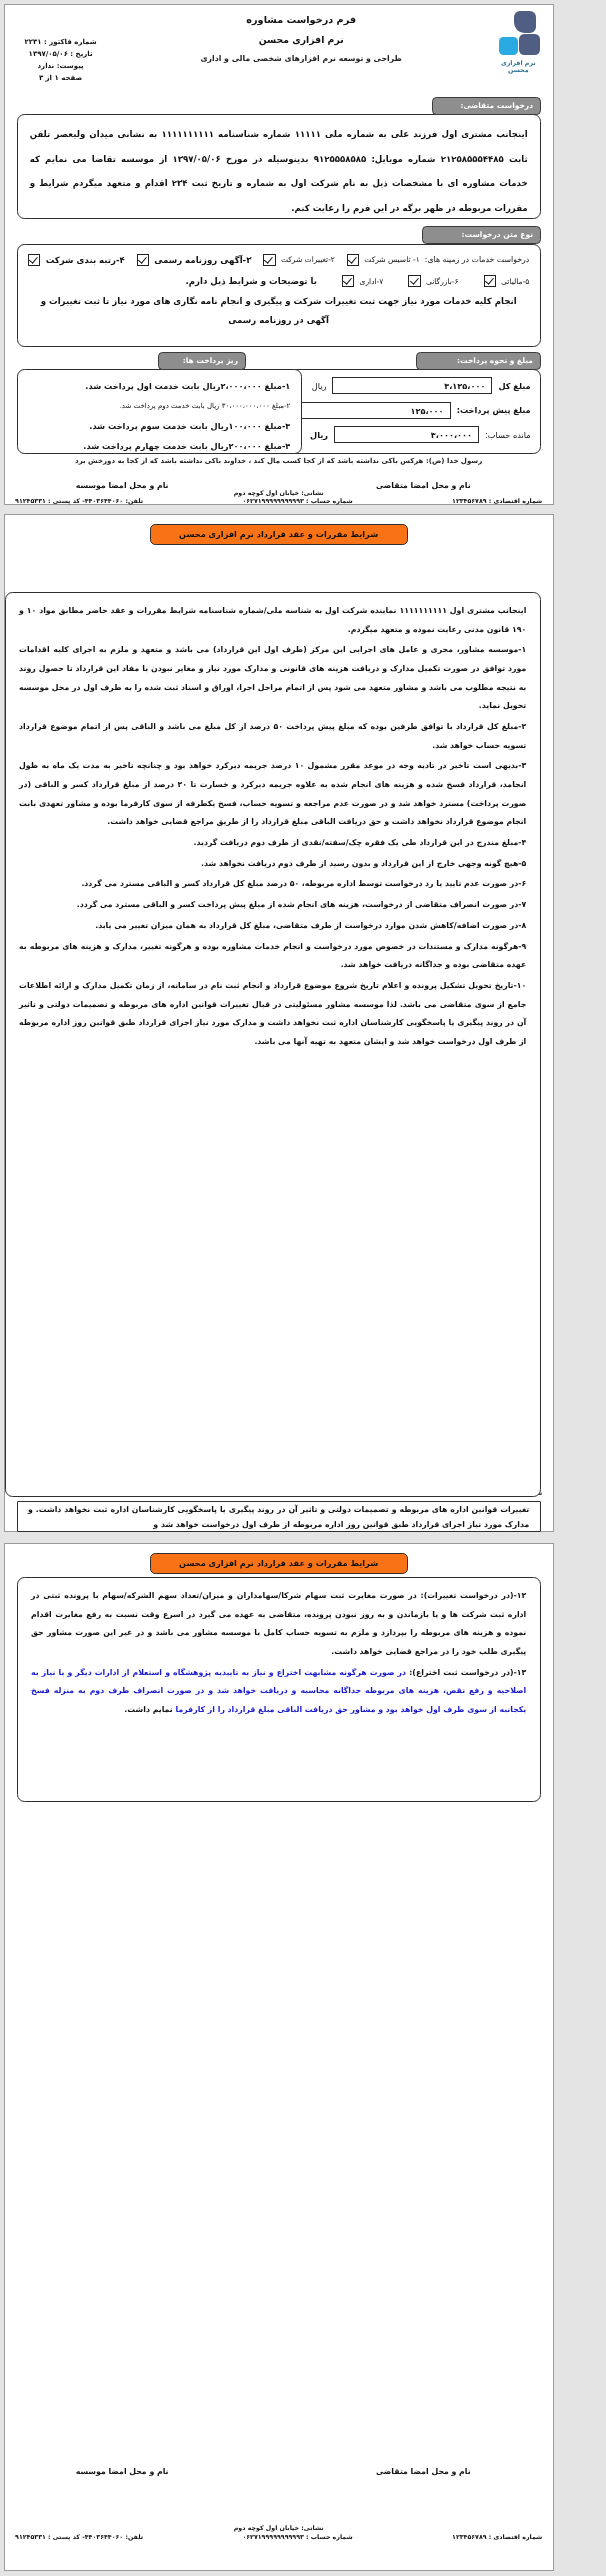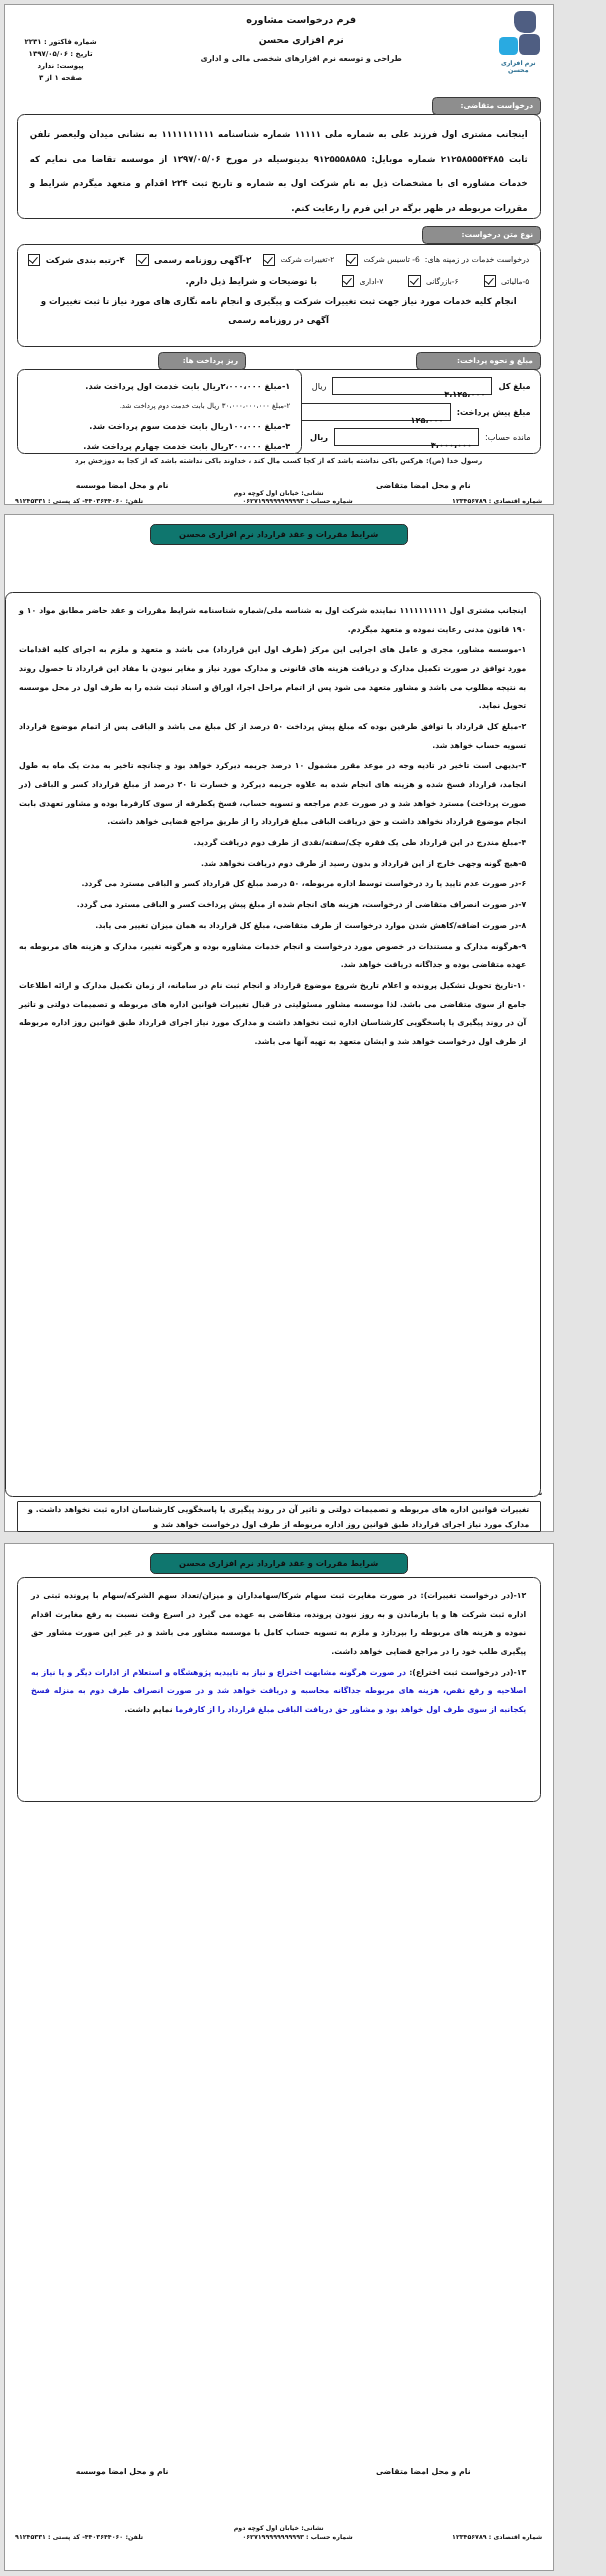--- a/index.html
+++ b/index.html
@@ -31,36 +31,36 @@
 
   .svcrow{display:flex;direction:rtl;align-items:center;gap:6px;padding:0 10.4px;margin-top:9px;justify-content:space-between;}
   .svcrow2{justify-content:flex-start;gap:25px;}
   .cbi{display:flex;direction:rtl;align-items:center;gap:5.2px;font-size:7.5px;}
   .cbi.big{font-size:8.6px;font-weight:bold;}
   .cb{width:10.4px;height:10.4px;border:1.1px solid #222;background:#fff;position:relative;display:inline-block;flex:0 0 auto;}
   .cb::after{content:"";position:absolute;left:2.2px;top:0px;width:3.7px;height:6.7px;border-right:1.2px solid #111;border-bottom:1.2px solid #111;transform:rotate(40deg);}
   .svcdesc{padding:4.5px 10.4px 0 10.4px;font-size:8.6px;font-weight:bold;direction:rtl;text-align:center;line-height:19.4px;}
 
   .payrow{display:flex;direction:rtl;align-items:center;gap:6px;padding:0 9px;margin-top:7.5px;font-size:8.2px;}
-  .valbox{border:0.7px solid #2b2b2b;height:17px;line-height:17px;direction:rtl;text-align:right;padding:8px 6px;font-size:8.2px;font-weight:bold;box-sizing:border-box;background:#fff;}
+  .valbox{border:0.7px solid #2b2b2b;height:17px;line-height:17px;direction:rtl;text-align:right;padding:0 6px;font-size:8.2px;font-weight:bold;box-sizing:border-box;background:#fff;}
   .blab{font-weight:bold;}
   .pushL{margin-right:auto;}
 
   .paylines{padding:6px 10.4px;direction:rtl;}
   .paylines div{font-size:8.2px;font-weight:bold;line-height:20px;text-align:right;}
   .paylines div:nth-child(2){font-size:7px;font-weight:normal;}
 
   .hadith{position:absolute;left:0;right:0;text-align:center;font-size:7px;font-weight:bold;color:#222;direction:rtl;}
   .sig{position:absolute;font-size:7.8px;font-weight:bold;direction:rtl;}
   .pfoot-addr{position:absolute;left:0;right:0;text-align:center;font-size:6.3px;font-weight:bold;direction:rtl;}
   .pfoot-line{position:absolute;left:10.4px;right:10.4px;display:flex;direction:rtl;justify-content:space-between;font-size:6.3px;font-weight:bold;direction:rtl;}
   .pfoot-line span{white-space:nowrap;}
 
   
-  .chead{position:absolute;left:145px;right:145px;height:19.4px;border:1.1px solid #2e2e2e;border-radius:5.2px;background:#0f766e;
+  .chead{position:absolute;left:145px;right:145px;height:19.4px;border:1.1px solid #2e2e2e;border-radius:5.2px;background:#f97316;
          text-align:center;font-size:8.2px;font-weight:bold;line-height:18.6px;direction:rtl;z-index:3;}
   .terms{padding:9px 13.4px;direction:rtl;font-size:7.8px;font-weight:bold;line-height:18.6px;text-align:justify;}
   .terms p{margin:0 0 2.2px 0;}
   .blue{color:#1a1acd;}
 </style>
 </head>
 <body>
 
 <div id="canvas">
 
@@ -95,21 +95,21 @@
     <div class="tab" style="top:92px;right:12px;width:109px;">درخواست متقاضی:</div>
     <div class="fbox" style="top:109px;left:12px;right:12px;height:105px;">
       <div class="reqtext">اینجانب مشتری اول فرزند علی به شماره ملی ۱۱۱۱۱ شماره شناسنامه ۱۱۱۱۱۱۱۱۱۱ به نشانی میدان ولیعصر تلفن ثابت ۲۱۲۵۸۵۵۵۴۴۸۵ شماره موبایل: ۹۱۲۵۵۵۸۵۸۵ بدینوسیله در مورخ ۱۳۹۷/۰۵/۰۶ از موسسه تقاضا می نمایم که خدمات مشاوره ای با مشخصات ذیل به نام شرکت اول به شماره و تاریخ ثبت ۲۳۴ اقدام و متعهد میگردم شرایط و مقررات مربوطه در ظهر برگه در این فرم را رعایت کنم.</div>
     </div>
 
     <div class="tab" style="top:221px;right:12px;width:119px;">نوع متن درخواست:</div>
     <div class="fbox" style="top:239px;left:12px;right:12px;height:103px;">
       <div class="svcrow">
         <span class="cbi">
           <span style="font-size:7.8px;">درخواست خدمات در زمینه های:</span>
-          <span>6- تاسیس شرکت</span>
+          <span>۱- تاسیس شرکت</span>
           <span class="cb"></span>
         </span>
         <span class="cbi">
           <span>۲-تغییرات شرکت</span>
           <span class="cb"></span>
         </span>
         <span class="cbi big">
           <span>۳-آگهی روزنامه رسمی</span>
           <span class="cb"></span>
         </span>

